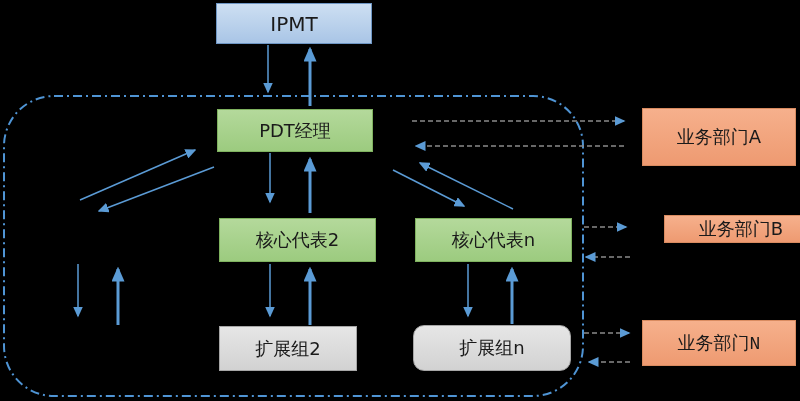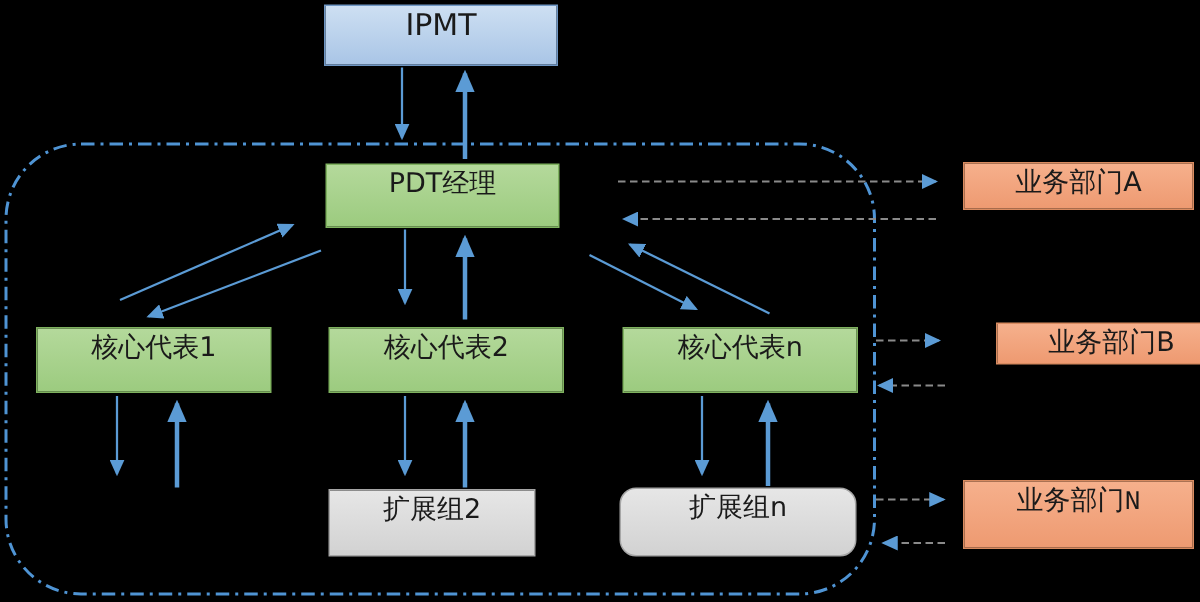--- a/index.html
+++ b/index.html
@@ -2,21 +2,21 @@
 <html><head>
 <meta charset="utf-8">
 <style>
   html,body{margin:0;padding:0;background:#000;}
   .canvas{
     position:relative;width:800px;height:401px;background:#000;overflow:hidden;
     font-family:"DejaVu Sans","Liberation Sans",sans-serif;
   }
   .canvas svg{position:absolute;left:0;top:0;}
   .node{
-    position:absolute;display:flex;justify-content:center;
+    position:absolute;display:flex;align-items:center;justify-content:center;
     font-size:18px;color:#1a1a1a;box-sizing:border-box;z-index:2;
   }
   .node.blue{
     background:linear-gradient(#cddff2,#a9c5e6);
     border:1px solid #6e96c4;font-size:20px;
   }
   .node.green{
     background:linear-gradient(#b4d99b,#9ccb7f);
     border:1px solid #7fb25f;
   }
@@ -74,38 +74,35 @@
   </svg>
 
   <div class="node blue" style="left:216px;top:3px;width:156px;height:41px;">
     <span>IPMT</span>
   </div>
 
   <div class="node green" style="left:217px;top:109px;width:156px;height:43px;">
     <span>PDT经理</span>
   </div>
 
-  <div class="node green" style="left:24px;top:218px;width:157px;height:44px;">
-    <span>核心代表1</span>
-  </div>
   <div class="node green" style="left:219px;top:218px;width:157px;height:44px;">
     <span>核心代表2</span>
   </div>
   <div class="node green" style="left:415px;top:218px;width:157px;height:44px;">
     <span>核心代表n</span>
   </div>
 
   <div class="node gray" style="left:219px;top:326px;width:138px;height:45px;">
     <span>扩展组2</span>
   </div>
   <div class="node gray" style="left:413px;top:325px;width:158px;height:46px;border-radius:11px;">
     <span>扩展组n</span>
   </div>
 
-  <div class="node orange" style="left:642px;top:108px;width:154px;height:32px;">
+  <div class="node orange" style="left:642px;top:108px;width:154px;height:58px;">
     <span>业务部门A</span>
   </div>
   <div class="node orange" style="left:664px;top:215px;width:154px;height:28px;">
     <span>业务部门B</span>
   </div>
   <div class="node orange" style="left:642px;top:320px;width:154px;height:46px;font-family:Liberation Mono, monospace;">
     <span>业务部门N</span>
   </div>
 
 </div>

